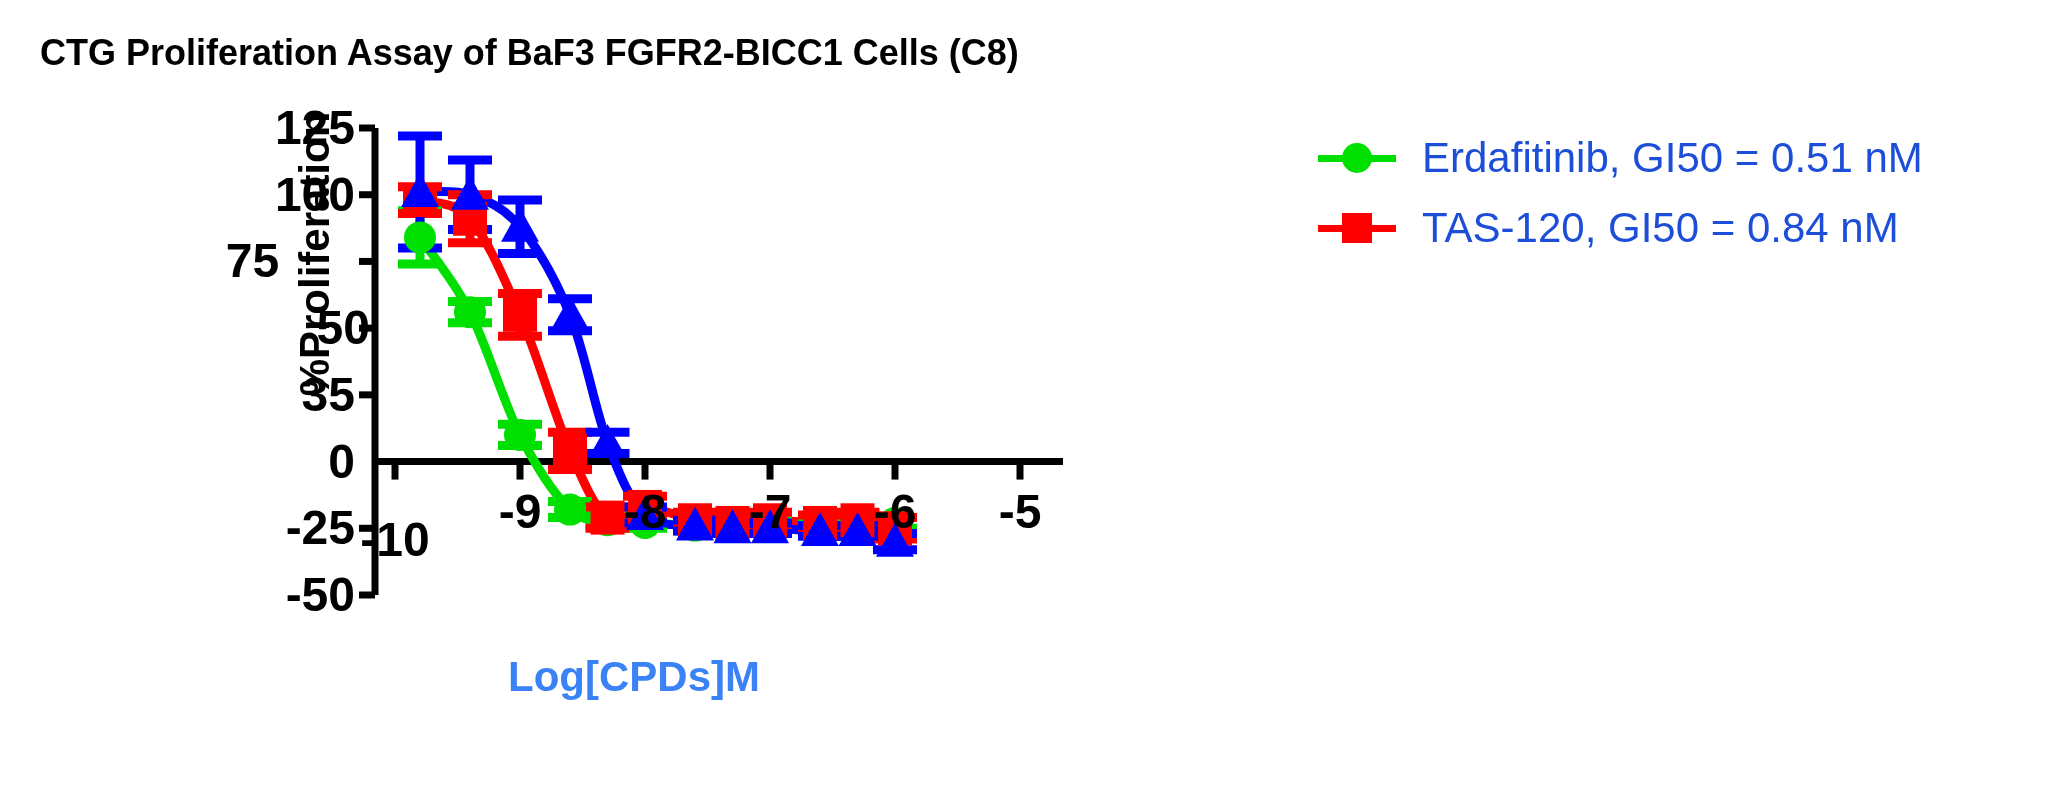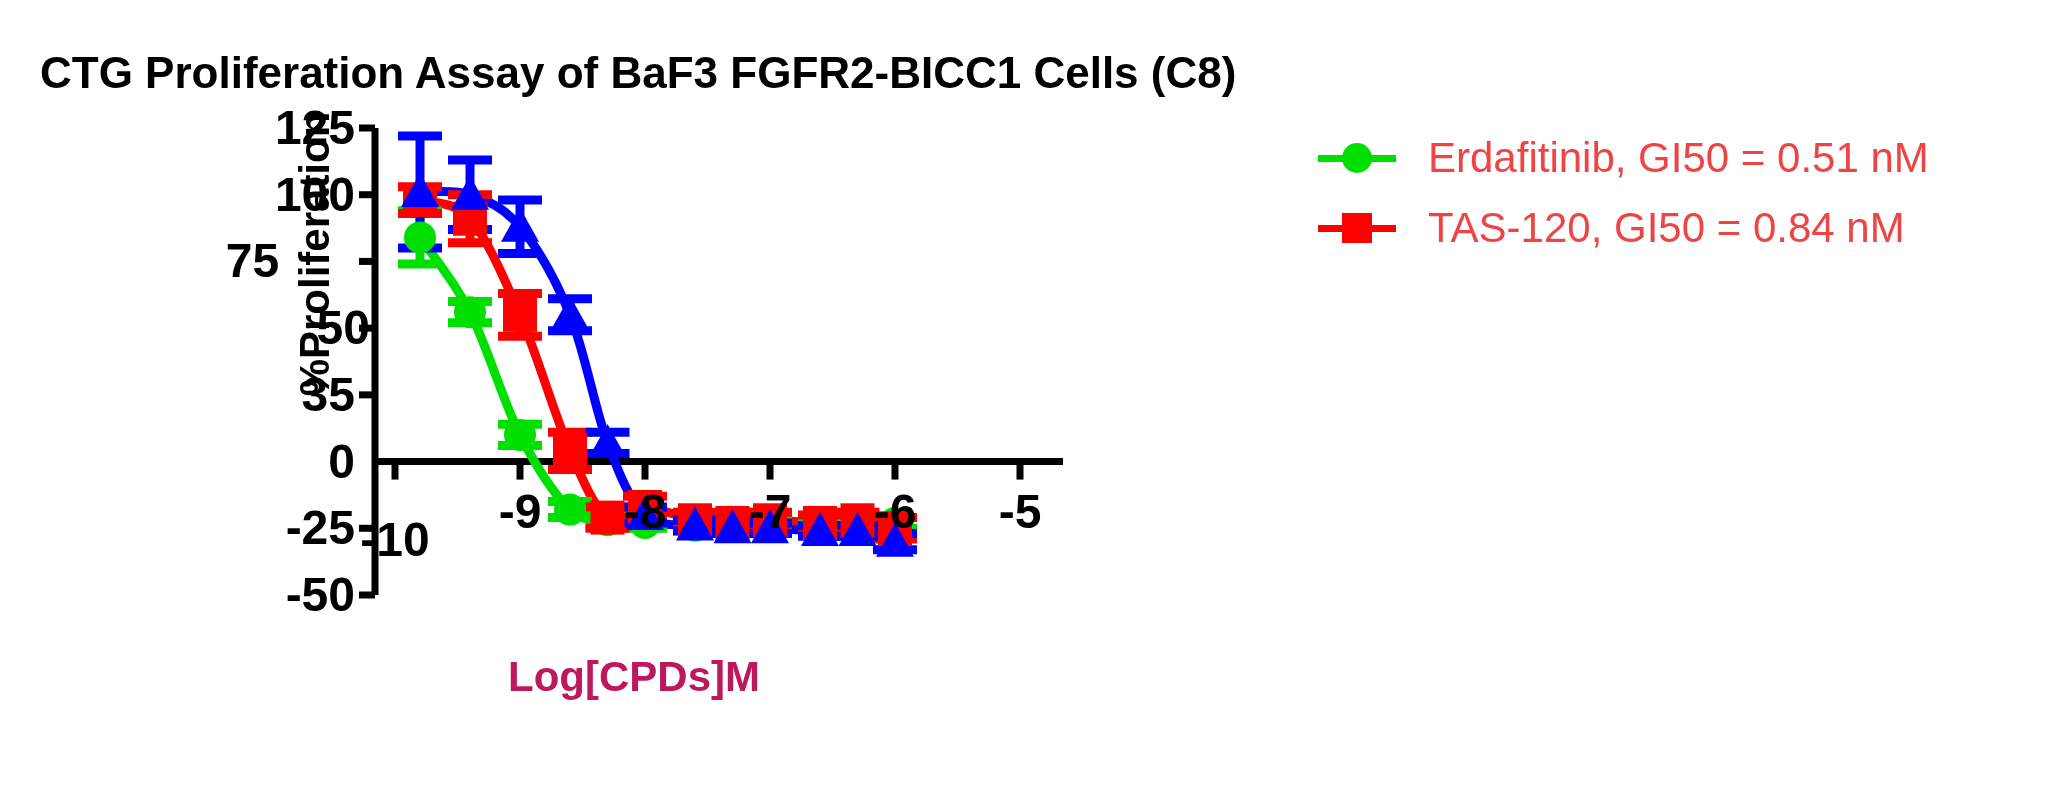--- a/index.html
+++ b/index.html
@@ -1,42 +1,42 @@
 <!DOCTYPE html>
 <html><head>
 <meta charset="utf-8">
 <style>
   html,body{margin:0;padding:0;background:#ffffff;}
   body{width:2058px;height:797px;font-family:"Liberation Sans",sans-serif;overflow:hidden;}
   #root{position:relative;width:2058px;height:797px;background:#fff;}
 
   #chart-title{
-    position:absolute; left:40px; top:48px;
-    font-size:44px; font-weight:bold; color:#000;
+    position:absolute; left:40px; top:32px;
+    font-size:36px; font-weight:bold; color:#000;
     letter-spacing:0px; white-space:nowrap;
     font-family:"Liberation Sans",sans-serif;
   }
 
   #plot-svg{position:absolute;left:0;top:0;}
 
   #y-axis-title{
     position:absolute;
     left:150px; top:230px;
     width:330px;
     transform:rotate(-90deg);
     transform-origin:center center;
     text-align:center;
     font-size:42px; font-weight:bold; color:#000;
     white-space:nowrap;
   }
 
   #x-axis-title{
     position:absolute;
     left:508px; top:653px;
-    font-size:42px; font-weight:bold; color:#be185d;
+    font-size:42px; font-weight:bold; color:#3b82f6;
     white-space:nowrap;
   }
 
   .tick-label{
     position:absolute; font-size:48px; font-weight:bold; color:#000;
     white-space:nowrap;
   }
   .ytick{ text-align:right; }
 
   #legend{
@@ -45,21 +45,21 @@
   }
   .legend-row{ display:flex; align-items:center; height:52px; }
   .legend-key{ width:78px; height:40px; position:relative; margin-right:26px; }
   .legend-key .kline{
     position:absolute; left:0; top:17px; width:78px; height:7px;
   }
   .legend-key .kmark{ position:absolute; left:50%; top:50%; }
   .mk-circle{ width:30px;height:30px;border-radius:50%; transform:translate(-50%,-50%); }
   .mk-square{ width:30px;height:30px; transform:translate(-50%,-50%); }
   .mk-tri{ width:0;height:0;border-left:18px solid transparent;border-right:18px solid transparent; transform:translate(-50%,-55%); }
-  .legend-label{ font-size:42px; color:#ef4444; white-space:nowrap; font-family:"Liberation Sans",sans-serif;margin-left:6px;}
+  .legend-label{ font-size:42px; color:#1d4ed8; white-space:nowrap; font-family:"Liberation Sans",sans-serif;}
 </style>
 </head>
 <body>
 <div id="root">
 
 <div id="chart-title">CTG Proliferation Assay of BaF3 FGFR2-BICC1 Cells (C8)</div>
 
 <svg id="plot-svg" width="2058" height="797">
   <g id="svg-content">
         <line x1="375" y1="128" x2="375" y2="595" stroke="#000" stroke-width="7"></line>

